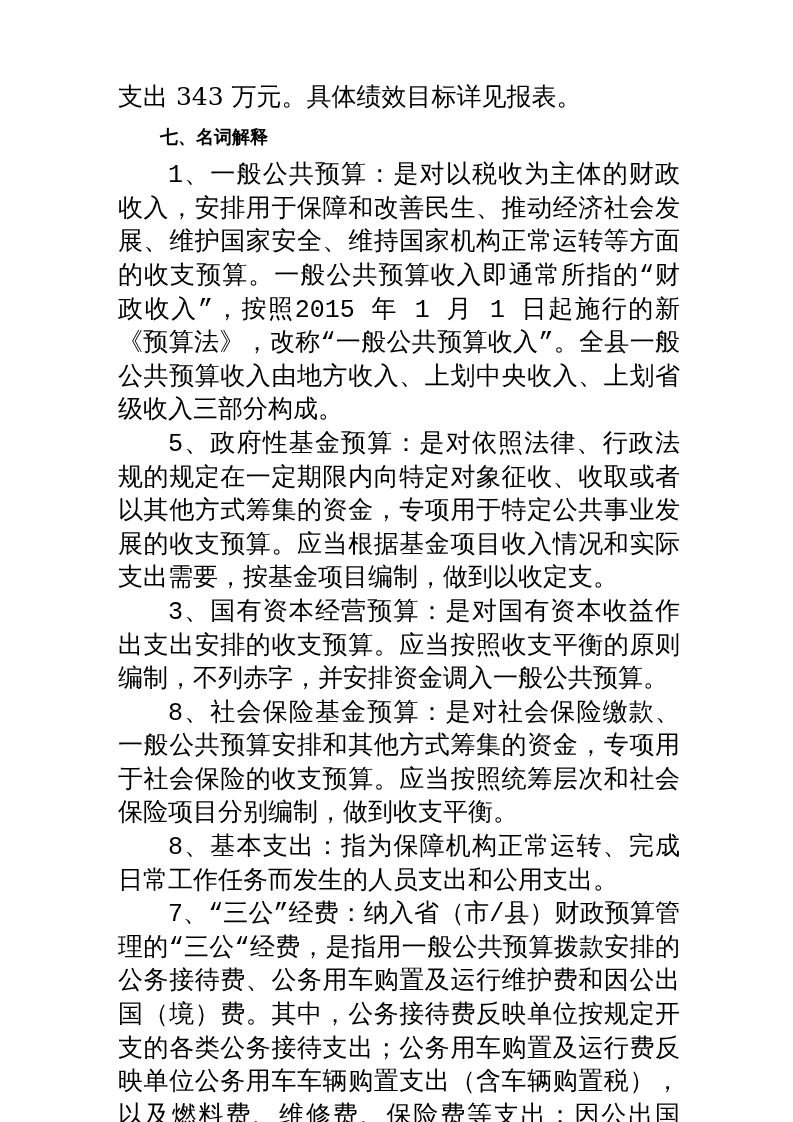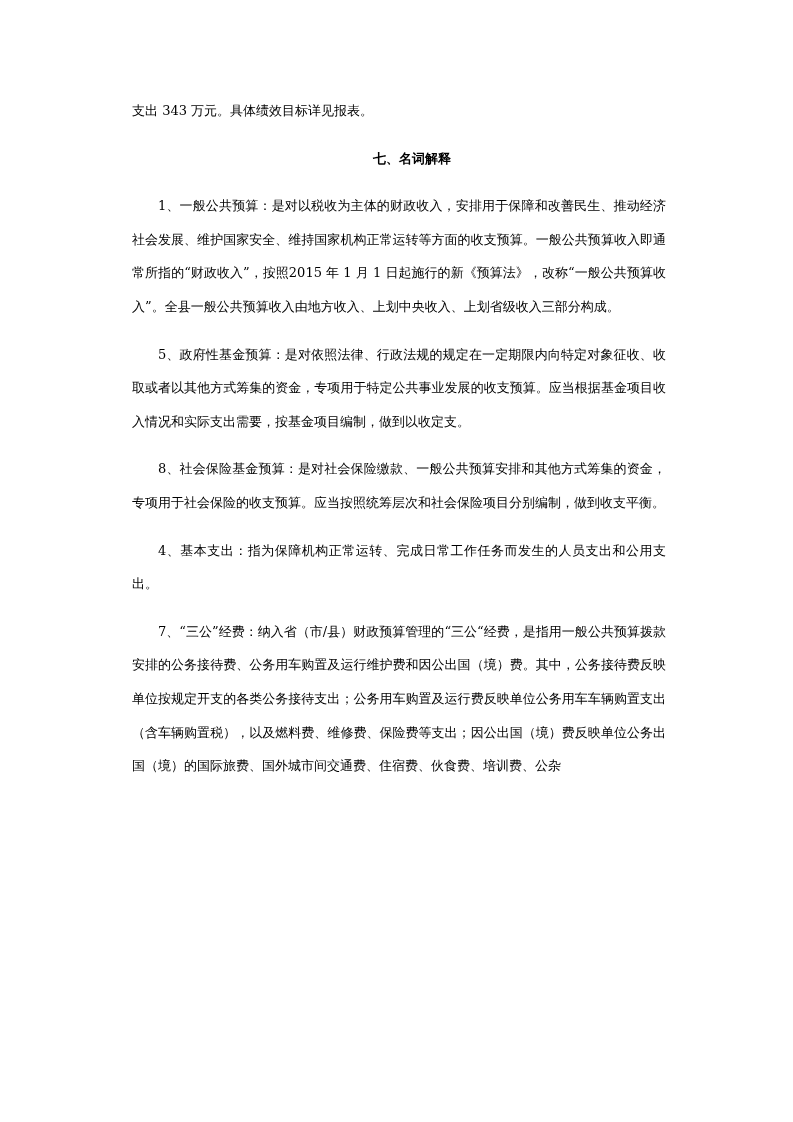--- a/index.html
+++ b/index.html
@@ -21,61 +21,62 @@
     background: #ffffff;
     box-sizing: border-box;
   }
   .content {
     position: absolute;
     left: 118px;
     top: 80px;
     width: 562px;
   }
   .para {
-    margin: 14px;
-    font-size: 13px;
+    margin: 0;
+    font-size: 25px;
     line-height: 33.6px;
     text-align: justify;
     text-justify: inter-ideograph;
     letter-spacing: 0px;
     white-space: pre-wrap;
     word-break: break-all;
   }
   .heading {
-    margin: 12px;
-    font-size: 13px;
+    margin: 6px;
+    font-size: 18px;
     line-height: 33.6px;
     font-weight: bold;
     text-indent: 2em;
     font-family: "DejaVu Sans", "Liberation Sans", sans-serif;
-    text-align: center;
   }
   .indent2 {
     text-indent: 2em;
+    font-family: Liberation Mono, monospace;
   }
   .noindent {
     text-indent: 0;
   }
 </style>
 </head>
 <body>
 
 <div class="page">
   <div class="content">
 
     <p class="para noindent">支出 343 万元。具体绩效目标详见报表。</p>
 
     <p class="heading">七、名词解释</p>
 
     <p class="para indent2">1、一般公共预算：是对以税收为主体的财政收入，安排用于保障和改善民生、推动经济社会发展、维护国家安全、维持国家机构正常运转等方面的收支预算。一般公共预算收入即通常所指的“财政收入”，按照2015 年 1 月 1 日起施行的新《预算法》，改称“一般公共预算收入”。全县一般公共预算收入由地方收入、上划中央收入、上划省级收入三部分构成。</p>
 
     <p class="para indent2">5、政府性基金预算：是对依照法律、行政法规的规定在一定期限内向特定对象征收、收取或者以其他方式筹集的资金，专项用于特定公共事业发展的收支预算。应当根据基金项目收入情况和实际支出需要，按基金项目编制，做到以收定支。</p>
 
+    <p class="para indent2">3、国有资本经营预算：是对国有资本收益作出支出安排的收支预算。应当按照收支平衡的原则编制，不列赤字，并安排资金调入一般公共预算。</p>
 
     <p class="para indent2">8、社会保险基金预算：是对社会保险缴款、一般公共预算安排和其他方式筹集的资金，专项用于社会保险的收支预算。应当按照统筹层次和社会保险项目分别编制，做到收支平衡。</p>
 
-    <p class="para indent2">4、基本支出：指为保障机构正常运转、完成日常工作任务而发生的人员支出和公用支出。</p>
+    <p class="para indent2">8、基本支出：指为保障机构正常运转、完成日常工作任务而发生的人员支出和公用支出。</p>
 
 
     <p class="para indent2">7、“三公”经费：纳入省（市/县）财政预算管理的“三公“经费，是指用一般公共预算拨款安排的公务接待费、公务用车购置及运行维护费和因公出国（境）费。其中，公务接待费反映单位按规定开支的各类公务接待支出；公务用车购置及运行费反映单位公务用车车辆购置支出（含车辆购置税），以及燃料费、维修费、保险费等支出；因公出国（境）费反映单位公务出国（境）的国际旅费、国外城市间交通费、住宿费、伙食费、培训费、公杂</p>
 
   </div>
 </div>
 
 </body></html>

